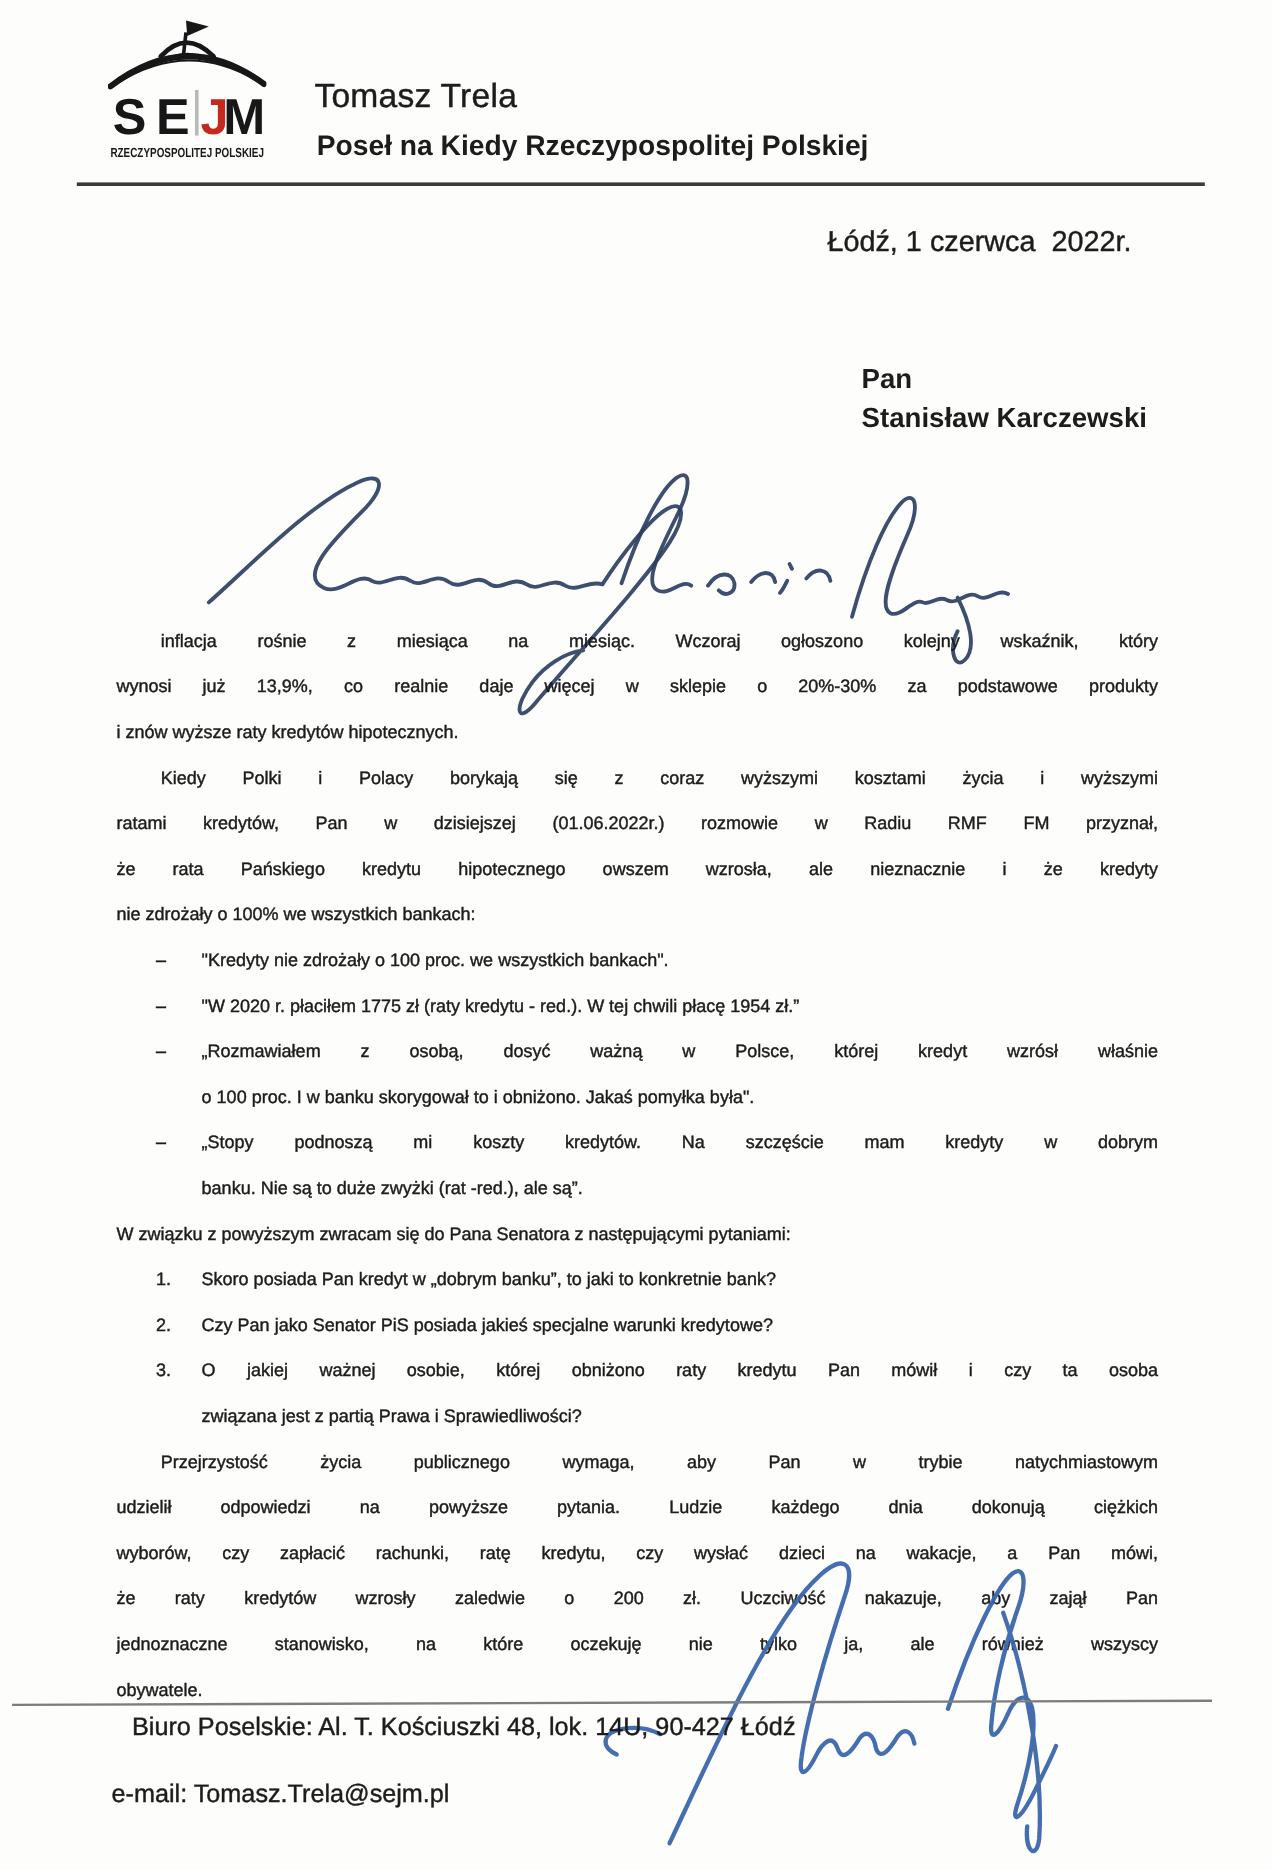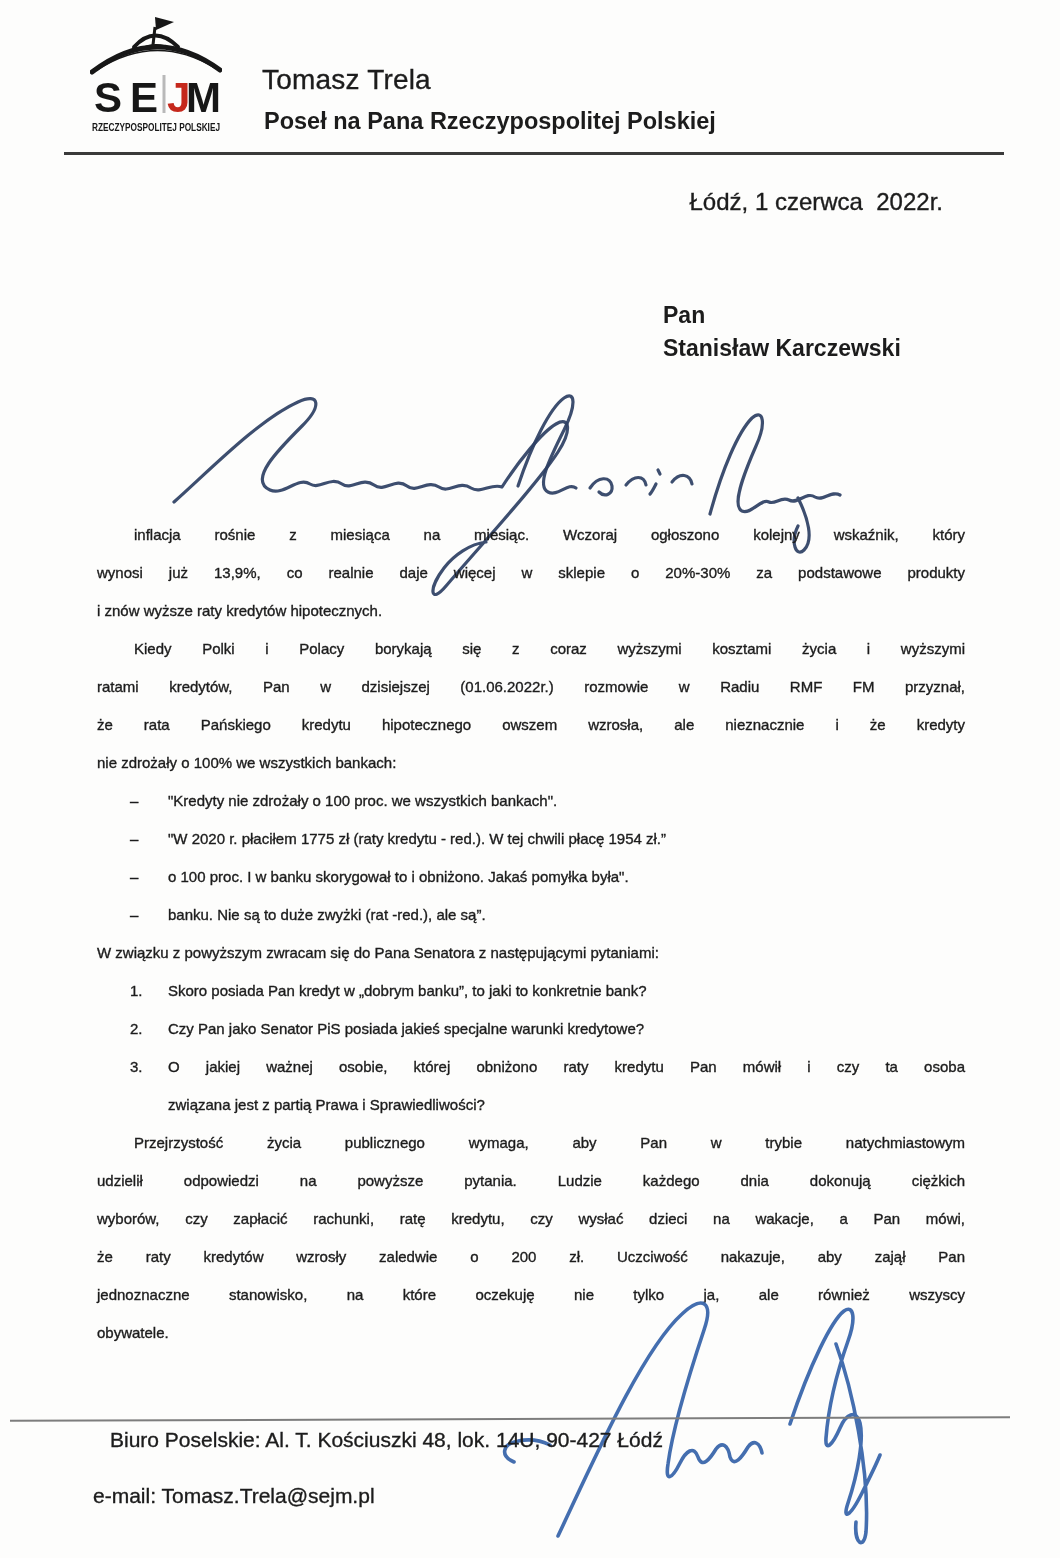--- a/index.html
+++ b/index.html
@@ -14,21 +14,21 @@
   
   #logo{left:90px;top:8px;width:132px;height:130px;}
   #logo text{font-family:"Liberation Sans",sans-serif;font-weight:700;fill:#171717;}
   #logo .j{fill:#c5281c;}
   #hdr-name{left:262px;top:64px;font-size:28px;letter-spacing:0.2px;}
   #hdr-role{left:264px;top:108px;font-size:23.5px;font-weight:700;}
   #hdr-rule{left:64px;top:152px;width:940px;height:3px;background:#3a3a3a;}
 
   #dateline{top:188px;right:117px;font-size:24px;white-space:pre;}
 
-  #addressee{left:663px;top:299px;font-size:23px;font-weight:700;line-height:33px;}
+  #addressee{left:718px;top:299px;font-size:23px;font-weight:700;line-height:33px;}
 
   
   .hand{pointer-events:none;}
   .hand path{fill:none;stroke-linecap:round;stroke-linejoin:round;}
   #hand-top{left:150px;top:388px;width:700px;height:225px;}
   #hand-top path{stroke:#2c3f63;stroke-width:3.2px;opacity:.92;}
   #hand-sign{left:480px;top:1292px;width:445px;height:266px;}
   #hand-sign path{stroke:#3a66ab;stroke-width:3.6px;opacity:.95;}
 
   
@@ -63,21 +63,21 @@
   <rect x="72.5" y="66" width="3" height="38" fill="#b9b9b9"></rect>
 
   <text x="4" y="103" font-size="42">S</text>
   <text x="40" y="103" font-size="42">E</text>
   <text x="77" y="103" font-size="42" class="j">J</text>
   <text x="96" y="103" font-size="42">M</text>
   <text x="2" y="122" font-size="11" textLength="128" lengthAdjust="spacingAndGlyphs">RZECZYPOSPOLITEJ POLSKIEJ</text>
 </svg>
 
 <div id="hdr-name" class="abs inky">Tomasz Trela</div>
-<div id="hdr-role" class="abs">Poseł na Pana Rzeczypospolitej Polskiej</div>
+<div id="hdr-role" class="abs">Poseł na Kiedy Rzeczypospolitej Polskiej</div>
 <div id="hdr-rule" class="abs"></div>
 
 <div id="dateline" class="abs inky">Łódź, 1 czerwca  2022r.</div>
 
 <div id="addressee" class="abs">
   <div>Pan</div>
   <div>Stanisław Karczewski</div>
 </div>
 
 <svg id="hand-top" class="abs hand" viewBox="0 0 700 225" role="img" aria-label="Szanowny Panie Senatorze">
@@ -103,26 +103,28 @@
       </div>
       <div class="li">
         <span class="mk">–</span>
         <div class="lc">
           <div class="ln">"W 2020 r. płaciłem 1775 zł (raty kredytu - red.). W tej chwili płacę 1954 zł.”</div>
         </div>
       </div>
       <div class="li">
         <span class="mk">–</span>
         <div class="lc">
+          <div class="ln fill">„Rozmawiałem z osobą, dosyć ważną w Polsce, której kredyt wzrósł właśnie</div>
           <div class="ln">o 100 proc. I w banku skorygował to i obniżono. Jakaś pomyłka była".</div>
         </div>
       </div>
       <div class="li">
         <span class="mk">–</span>
         <div class="lc">
+          <div class="ln fill">„Stopy podnoszą mi koszty kredytów. Na szczęście mam kredyty w dobrym</div>
           <div class="ln">banku. Nie są to duże zwyżki (rat -red.), ale są”.</div>
         </div>
       </div>
     </div>
     <div class="ln">W związku z powyższym zwracam się do Pana Senatora z następującymi pytaniami:</div>
     <div class="list">
       <div class="li">
         <span class="mk">1.</span>
         <div class="lc">
           <div class="ln">Skoro posiada Pan kredyt w „dobrym banku”, to jaki to konkretnie bank?</div>

